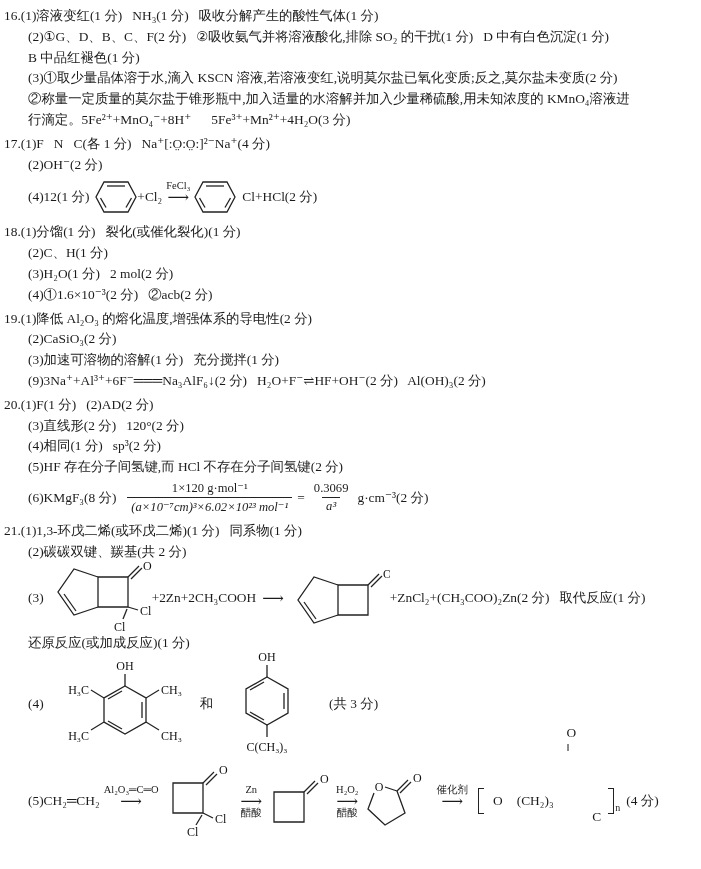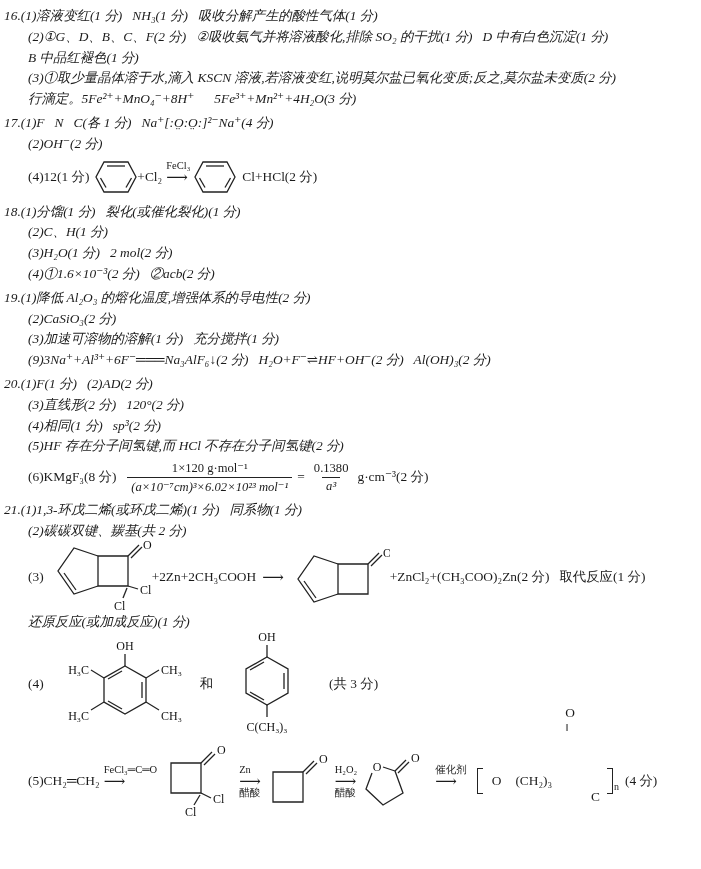--- a/index.html
+++ b/index.html
@@ -1,27 +1,27 @@
 <!DOCTYPE html>
 <html><head>
 <meta charset="utf-8">
 <style>
   html,body{margin:0;padding:0;background:#ffffff;}
   body{width:701px;height:869px;overflow:hidden;color:#1b1b1b;
        font-family:"Liberation Serif","DejaVu Serif",serif;}
   .page{padding:6px 4px 0 4px;font-size:13.4px;}
-  .ln{line-height:20.8px;white-space:pre-wrap;font-style:italic;}
+  .ln{line-height:20.8px;white-space:pre-wrap;}
   .sub{padding-left:24px;}
   .mt{margin-top:3px;}
   .row{display:flex;align-items:center;white-space:pre-wrap;}
   svg{display:block;}
   svg .bond{stroke:#222;stroke-width:1.3;fill:none;}
   svg text{font-size:12px;fill:#111;font-family:"Liberation Serif","DejaVu Serif",serif;}
   
-  .rx{display:inline-flex;flex-direction:column;align-items:flex-start;margin:0 4px;
+  .rx{display:inline-flex;flex-direction:column;align-items:center;margin:0 4px;
       font-size:10.5px;line-height:11px;}
   .rx .sh{font-size:15px;line-height:12px;}
   .rx .cap{min-height:11px;}
   
   .frac{display:inline-flex;flex-direction:column;align-items:center;vertical-align:middle;margin:0 5px;font-size:12.6px;}
   .frac .num{padding:0 4px 1px;}
   .frac .den{border-top:1px solid #222;padding:1px 4px 0;font-style:italic;}
   
   .poly{display:inline-flex;align-items:center;margin:0 6px;}
   .lbr,.rbr{width:5px;height:24px;}
@@ -37,20 +37,21 @@
 </style>
 </head>
 <body>
 
 <div class="page">
 
   <div class="ln">16.(1)溶液变红(1 分)   NH₃(1 分)   吸收分解产生的酸性气体(1 分)</div>
   <div class="ln sub">(2)①G、D、B、C、F(2 分)   ②吸收氨气并将溶液酸化,排除 SO₂ 的干扰(1 分)   D 中有白色沉淀(1 分)</div>
   <div class="ln sub">B 中品红褪色(1 分)</div>
   <div class="ln sub">(3)①取少量晶体溶于水,滴入 KSCN 溶液,若溶液变红,说明莫尔盐已氧化变质;反之,莫尔盐未变质(2 分)</div>
+  <div class="ln sub">②称量一定质量的莫尔盐于锥形瓶中,加入适量的水溶解并加入少量稀硫酸,用未知浓度的 KMnO₄溶液进</div>
   <div class="ln sub">行滴定。5Fe²⁺+MnO₄⁻+8H⁺      5Fe³⁺+Mn²⁺+4H₂O(3 分)</div>
 
   <div class="ln mt">17.(1)F   N   C(各 1 分)   Na⁺[:O̤:O̤:]²⁻Na⁺(4 分)</div>
   <div class="ln sub">(2)OH⁻(2 分)</div>
   <div class="row sub" style="height:44px;">
     <span>(4)12(1 分)</span>
     <span class="gap6"></span>
     <svg width="42" height="42" viewBox="0 0 42 42">
       <polygon class="bond" points="9,6 33,6 41,21 33,36 9,36 1,21"></polygon>
       <line class="bond" x1="12" y1="10" x2="30" y2="10"></line>
@@ -88,21 +89,21 @@
   <div class="ln sub">(5)HF 存在分子间氢键,而 HCl 不存在分子间氢键(2 分)</div>
   <div class="row sub" style="height:40px;">
     <span>(6)KMgF₃(8 分)</span>
     <span class="gap6"></span>
     <span class="frac">
       <span class="num">1×120 g·mol⁻¹</span>
       <span class="den">(a×10⁻⁷cm)³×6.02×10²³ mol⁻¹</span>
     </span>
     <span>=</span>
     <span class="frac">
-      <span class="num">0.1380</span>
+      <span class="num">0.3069</span>
       <span class="den">a³</span>
     </span>
     <span>g·cm⁻³(2 分)</span>
   </div>
 
   <div class="ln mt">21.(1)1,3-环戊二烯(或环戊二烯)(1 分)   同系物(1 分)</div>
   <div class="ln sub">(2)碳碳双键、羰基(共 2 分)</div>
 
   <div class="row sub" style="height:70px;">
     <span>(3)</span>
@@ -164,21 +165,21 @@
       <text x="48" y="12" text-anchor="middle">OH</text>
       <line class="bond" x1="48" y1="76" x2="48" y2="88"></line>
       <text x="48" y="102" text-anchor="middle">C(CH₃)₃</text>
     </svg>
     <span class="gap6">(共 3 分)</span>
   </div>
 
   <div class="row sub" style="height:92px;">
     <span>(5)CH₂═CH₂</span>
     <span class="rx">
-      <span class="cap">FeCl₃═C═O</span>
+      <span class="cap">Al₂O₃═C═O</span>
       <span class="sh">⟶</span>
       <span class="cap"></span>
     </span>
     <svg width="74" height="76" viewBox="0 0 74 76">
       <path class="bond" d="M10,20 L40,20 L40,50 L10,50 Z"></path>
       <line class="bond" x1="40" y1="20" x2="51" y2="9"></line>
       <line class="bond" x1="43" y1="22" x2="54" y2="11"></line>
       <text x="56" y="11">O</text>
       <line class="bond" x1="40" y1="50" x2="50" y2="55"></line>
       <text x="52" y="60">Cl</text>

